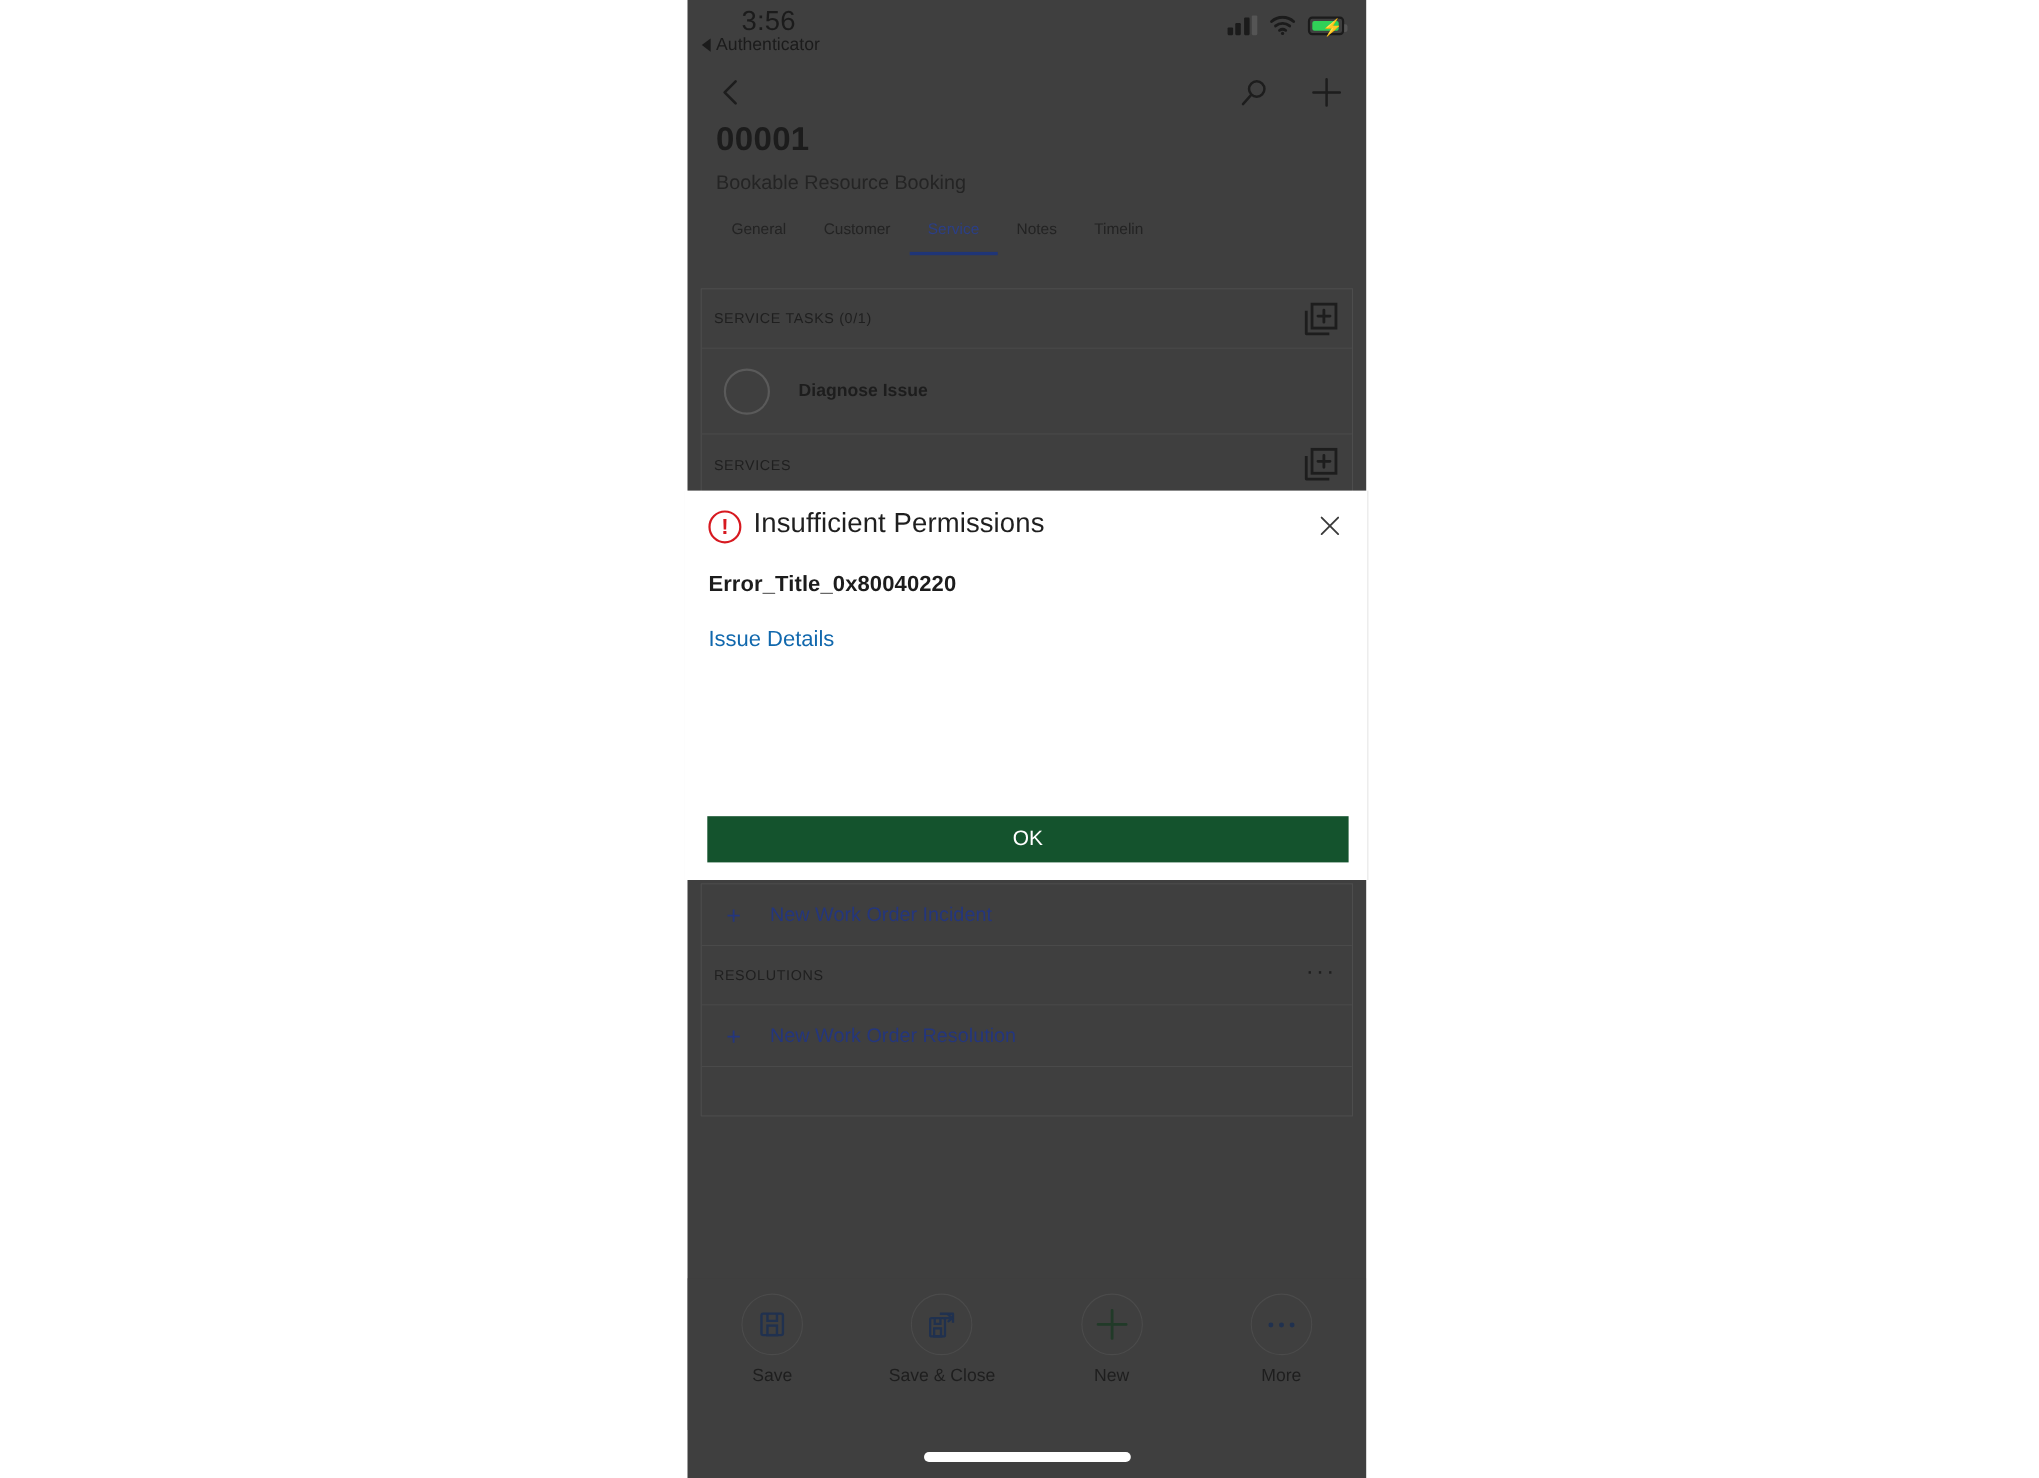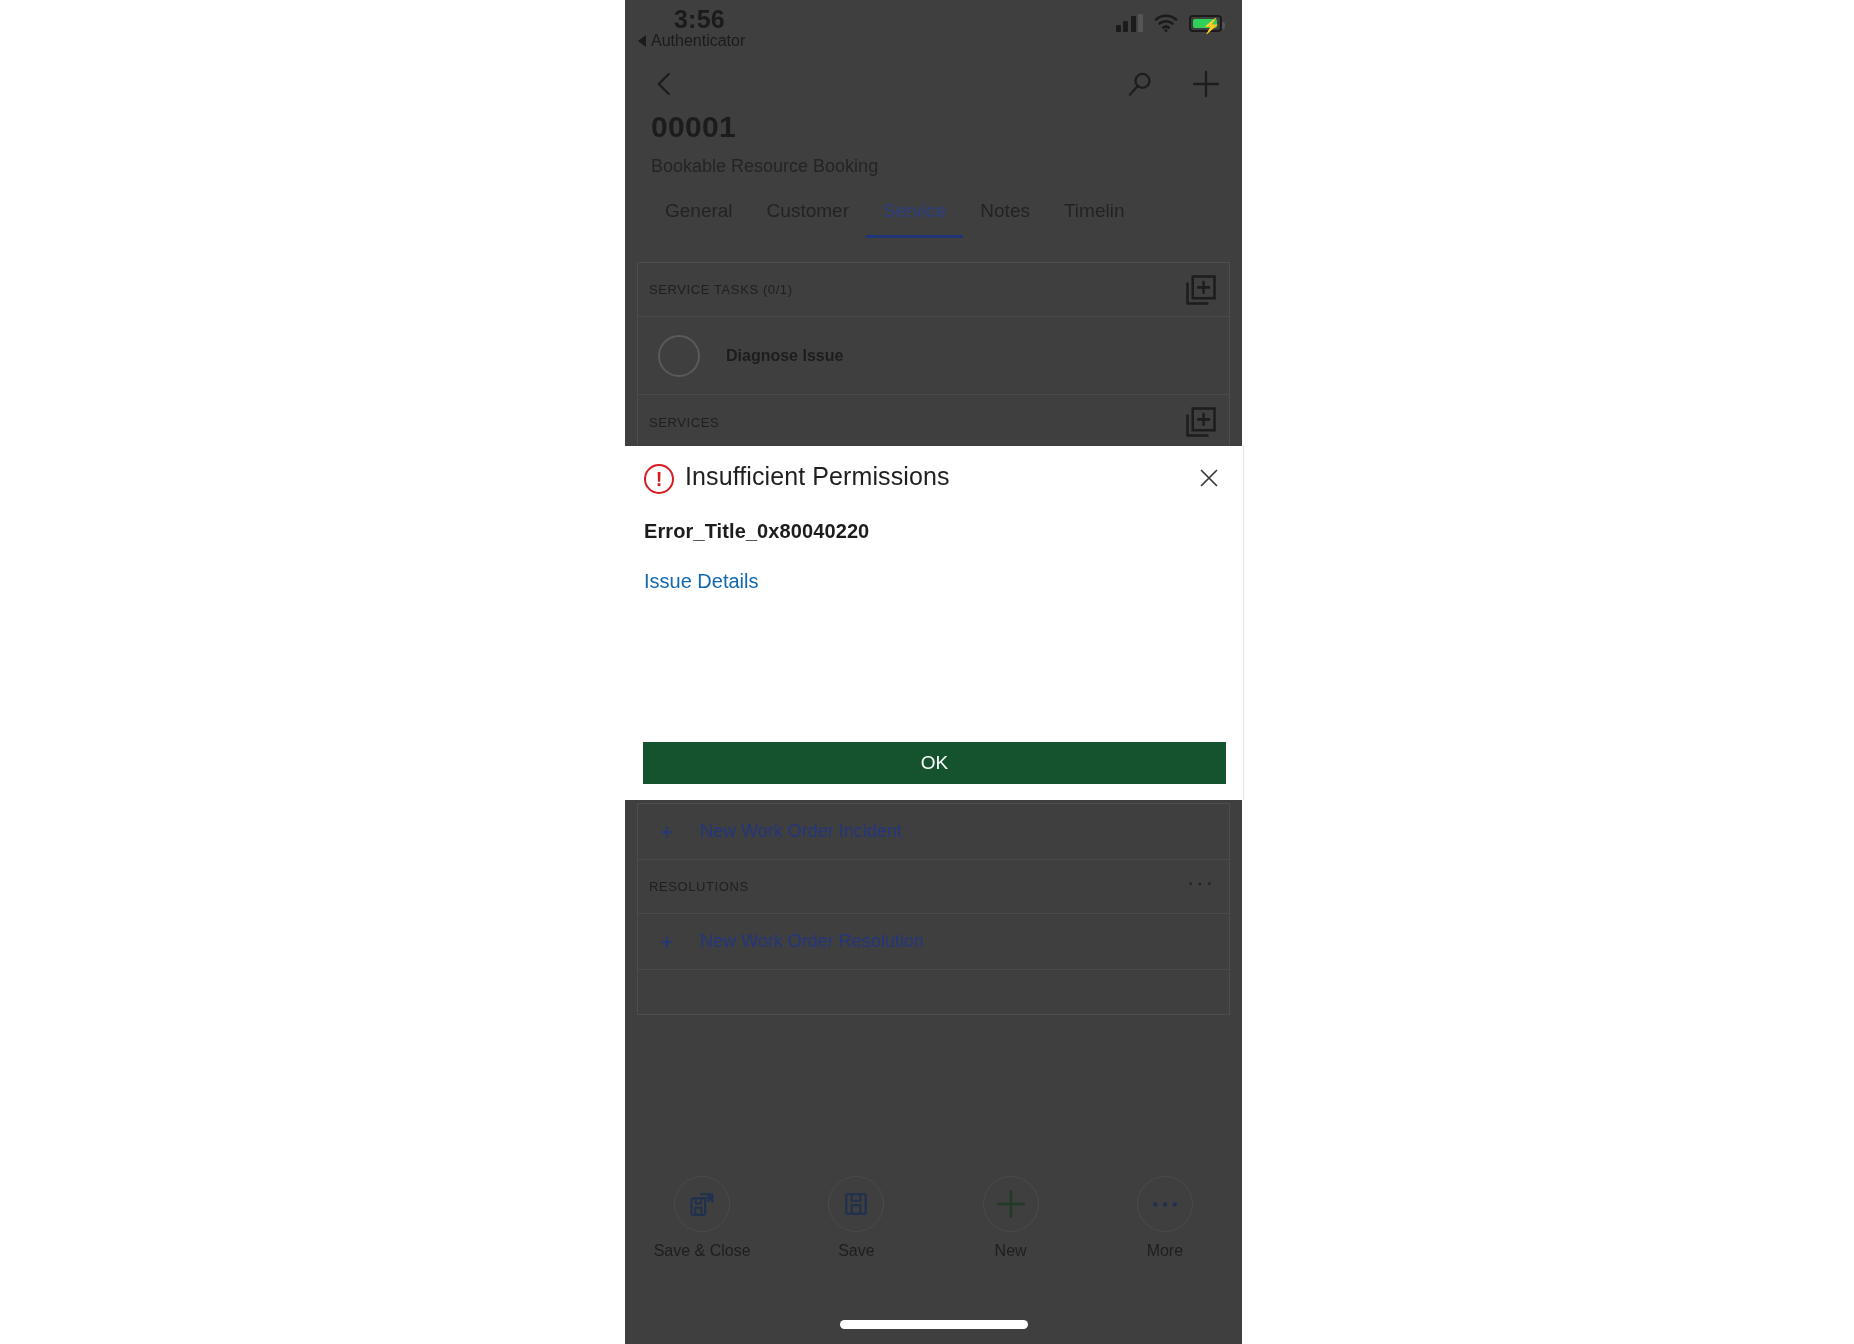--- a/index.html
+++ b/index.html
@@ -17,21 +17,21 @@
     position:absolute; left:625px; top:0px;
     width:617px; height:1344px;
     background:#3f3f3f;
     overflow:hidden;
   }
 
   
   .statusbar { position:absolute; left:0; top:0; width:100%; height:58px; }
   .sb-time {
     position:absolute; left:49px; top:5px;
-    font-size:25px; font-weight:700; color:#1b1b1b;
+    font-size:25px; font-weight:400; color:#1b1b1b;
     letter-spacing:.2px;
   }
   .sb-back {
     position:absolute; left:13px; top:32px;
     font-size:16px; color:#1b1b1b;
     display:flex; align-items:center; gap:5px;
     white-space:nowrap;
   }
   .sb-back .tri {
     width:0; height:0;
@@ -94,21 +94,21 @@
     font-size:18px; color:#242424;
   }
 
   
   .tabs {
     position:absolute; left:0; top:194px; width:100%; height:52px;
     display:flex; align-items:flex-start;
     padding-left:23px; gap:0;
   }
   .tab {
-    font-size:19px; color:#232323;
+    font-size:14px; color:#232323;
     padding:6px 17px 0 17px;
     white-space:nowrap; position:relative;
   }
   .tab.active { color:#2b3f87; }
   .tab.active::after{
     content:""; position:absolute; left:0; right:0; bottom:-16px; height:3px;
     background:#1f3577;
   }
 
   
@@ -336,42 +336,42 @@
         <span class="plus">+</span>
         <span class="lnk">New Work Order Resolution</span>
       </div>
       <div class="link-row" style="height:44px;border-bottom:none;"></div>
     </div>
 
     <div class="cmdbar">
       <div class="cmd-items">
         <div class="cmd">
           <span class="ring">
+            <svg viewBox="0 0 24 24" width="26" height="26">
+              <rect x="3" y="3" width="18" height="18" rx="1.5" stroke="#20314f" stroke-width="2" fill="none"></rect>
+              <path d="M8 3 L8 9 L16 9 L16 3" stroke="#20314f" stroke-width="2" fill="none"></path>
+              <rect x="8" y="13" width="8" height="8" stroke="#20314f" stroke-width="2" fill="none"></rect>
+            </svg>
+          </span>
+          <span class="cap">Save</span>
+        </div>
+        <div class="cmd">
+          <span class="ring">
             <svg viewBox="0 0 26 26" width="27" height="27">
               <rect x="2.5" y="7" width="13" height="16" rx="1.3" stroke="#20314f" stroke-width="2" fill="none"></rect>
               <path d="M6.5 7 L6.5 12 L11.5 12 L11.5 7" stroke="#20314f" stroke-width="2" fill="none"></path>
               <rect x="6" y="16" width="6" height="7" stroke="#20314f" stroke-width="2" fill="none"></rect>
               <path d="M11 3.2 L22.5 3.2 L22.5 11" stroke="#20314f" stroke-width="2" fill="none" stroke-linejoin="round"></path>
               <path d="M14 7 L21.5 7 M18.5 4.2 L21.8 7 L18.5 9.8" stroke="#20314f" stroke-width="2" fill="none" stroke-linecap="round" stroke-linejoin="round"></path>
             </svg>
           </span>
           <span class="cap">Save &amp; Close</span>
         </div>
         <div class="cmd">
           <span class="ring">
-            <svg viewBox="0 0 24 24" width="26" height="26">
-              <rect x="3" y="3" width="18" height="18" rx="1.5" stroke="#20314f" stroke-width="2" fill="none"></rect>
-              <path d="M8 3 L8 9 L16 9 L16 3" stroke="#20314f" stroke-width="2" fill="none"></path>
-              <rect x="8" y="13" width="8" height="8" stroke="#20314f" stroke-width="2" fill="none"></rect>
-            </svg>
-          </span>
-          <span class="cap">Save</span>
-        </div>
-        <div class="cmd">
-          <span class="ring">
             <svg viewBox="0 0 24 24" width="34" height="34">
               <path d="M12 3 L12 21 M3 12 L21 12" stroke="#213a28" stroke-width="1.8" stroke-linecap="round"></path>
             </svg>
           </span>
           <span class="cap">New</span>
         </div>
         <div class="cmd">
           <span class="ring">
             <svg viewBox="0 0 28 10" width="30" height="11">
               <circle cx="5" cy="5" r="2.1" fill="#20314f"></circle>

